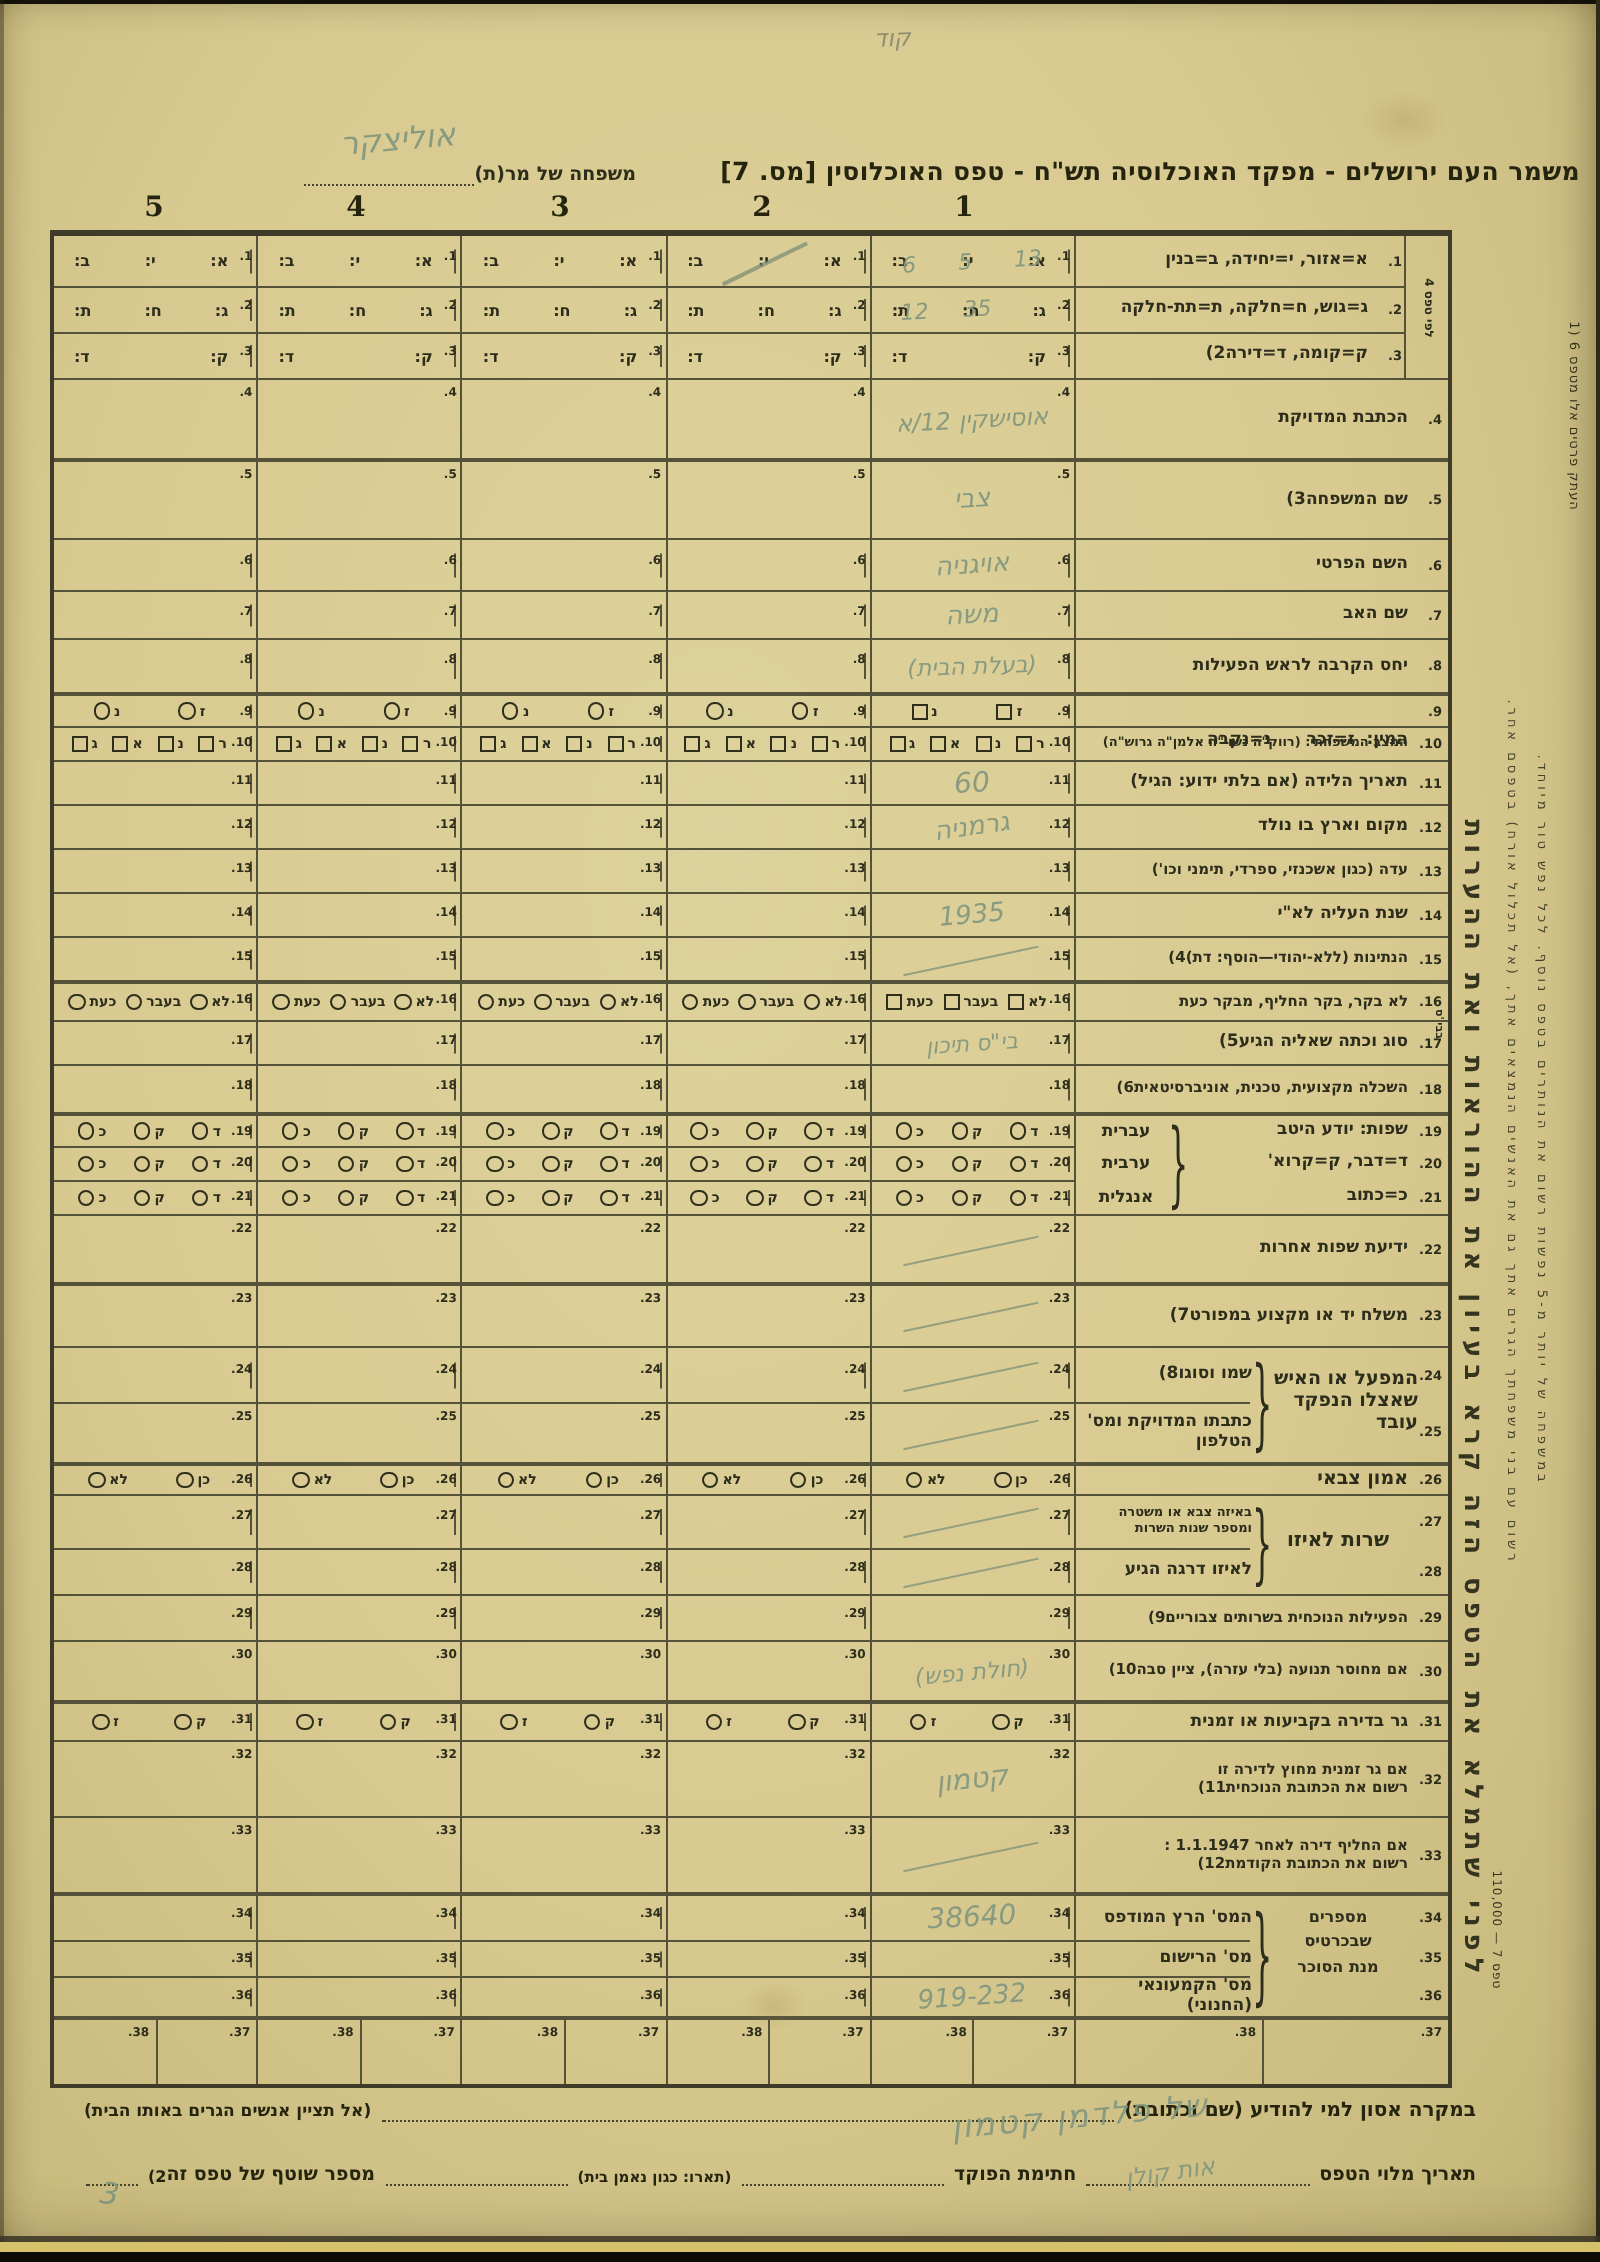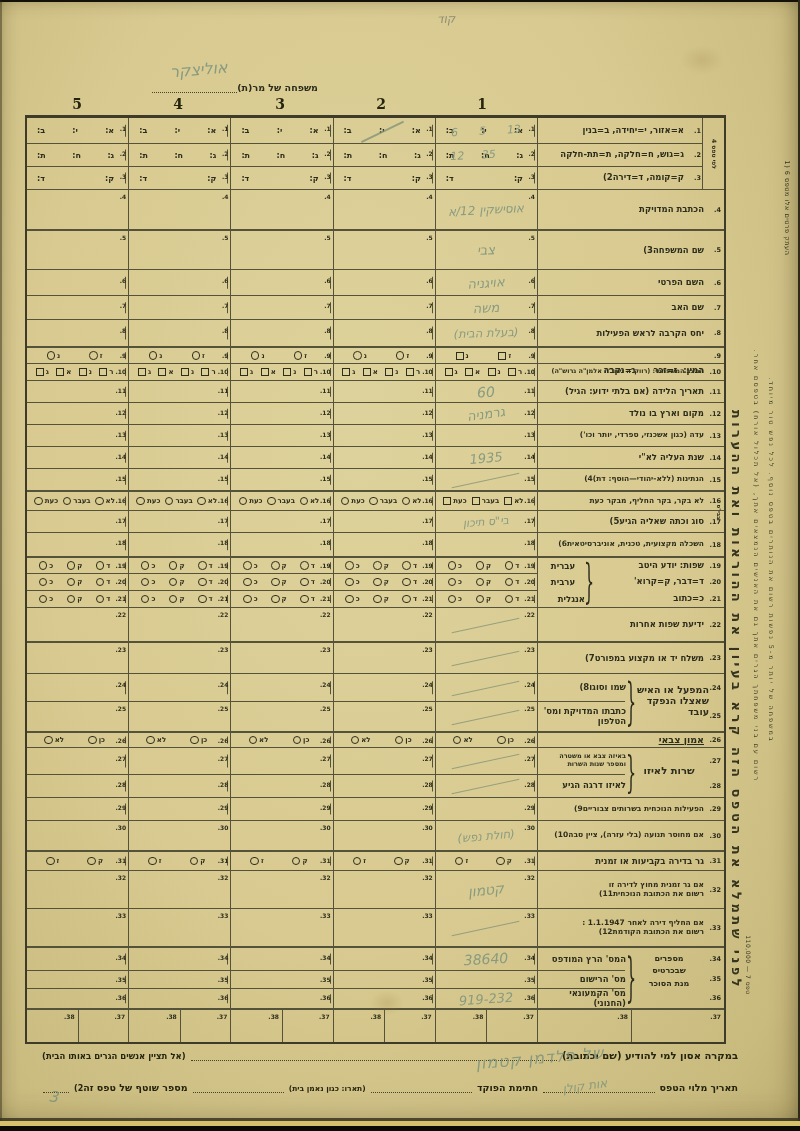--- a/index.html
+++ b/index.html
@@ -38,21 +38,21 @@
   .haspad{padding-right:23px;}
   .dcell{flex:1;border-left:1px solid var(--ln);}
   .dcell.last{border-left:0;}
   .part{position:absolute;top:0;height:1px;background:var(--ln);}
   .part-strip{left:0;right:21px;}
   .part-items{left:0;right:99px;}
   .lnum{flex:none;width:15px;font-size:6.5px;text-align:right;padding-left:2px;}
   .lbl{flex:1;font-size:8.5px;line-height:1.18;text-align:right;}
   .lbl.sm{font-size:7.5px;}
   .lbl.xs{font-size:6.5px;}
-  .lbl.big{font-size:9.5px;text-decoration:underline;}
+  .lbl.big{font-size:9.5px;}
   .lbl.pre{white-space:pre;margin-top:28px;}
   .lbl .fn,.fn{direction:ltr;unicode-bidi:embed;}
   .lblline{display:block;}
   .gspace{flex:none;width:78px;}
   .gmain{position:absolute;right:15px;width:80px;text-align:center;font-weight:bold;z-index:2;}
   .gmain span{display:block;}
   .brace{position:absolute;font-family:"DejaVu Serif",serif;font-weight:normal;font-size:16px;z-index:2;line-height:1;}
   .strip{position:absolute;right:0;top:0;width:21px;height:71px;border-left:1px solid var(--ln);z-index:2;}
   .vrot{position:absolute;left:50%;top:50%;transform:translate(-50%,-50%) rotate(90deg);white-space:nowrap;
     font-size:6px;font-weight:bold;}
@@ -92,20 +92,21 @@
     background:radial-gradient(rgba(150,120,60,.20), transparent 70%);}
 </style>
 </head>
 <body>
 
 <div class="page">
   <div class="tb"></div>
   <div class="re"></div>
   <div class="le"></div>
 
+  <div class="title">משמר העם ירושלים - מפקד האוכלוסיה תש"ח - טפס האוכלוסין [מס. 7]</div>
   <div class="family">
     <span>משפחה של מר(ת)</span>
     <span class="dots"></span>
   </div>
   <div class="hw hw-fam">אוליצקר</div>
   <div class="hw hw-top">קוד</div>
 
   <div class="colnums">
       <span style="left: 67px;">5</span>
       <span style="left: 168px;">4</span>
@@ -587,21 +588,21 @@
         <div class="dcell">
           <span class="dnum mid">12.</span>
         </div>
         <div class="dcell last">
           <span class="dnum mid">12.</span>
         </div>
       </div>
       <div class="row" style="height: 22px;">
         <div class="lcell">
           <span class="lnum">13.</span>
-          <div class="lbl sm"><span>עדה (כגון אשכנזי, ספרדי, יותר וכו')</span></div>
+          <div class="lbl sm"><span>עדה (כגון אשכנזי, ספרדי, תימני וכו')</span></div>
         </div>
         <div class="dcell">
           <span class="dnum mid">13.</span>
         </div>
         <div class="dcell">
           <span class="dnum mid">13.</span>
         </div>
         <div class="dcell">
           <span class="dnum mid">13.</span>
         </div>
@@ -973,21 +974,21 @@
               <span>כ</span>
               <span class="box circle"></span>
             </span>
           </div>
         </div>
       </div>
       <div class="row" style="height: 17px;">
         <div class="lcell notop">
           <span class="lnum">21.</span>
           <div class="lbl"><span>כ=כתוב</span></div>
-          <span style="flex: 0 0 auto; width: 44px; text-align: right; font-size: 8.5px;">אנגלית</span>
+          <span style="flex: 0 0 auto; width: 44px; text-align: center; font-size: 8.5px;">אנגלית</span>
         </div>
         <div class="dcell">
           <span class="dnum mid">21.</span>
           <div class="checks">
             <span class="chk">
               <span>ד</span>
               <span class="box circle"></span>
             </span>
             <span class="chk">
               <span>ק</span>

